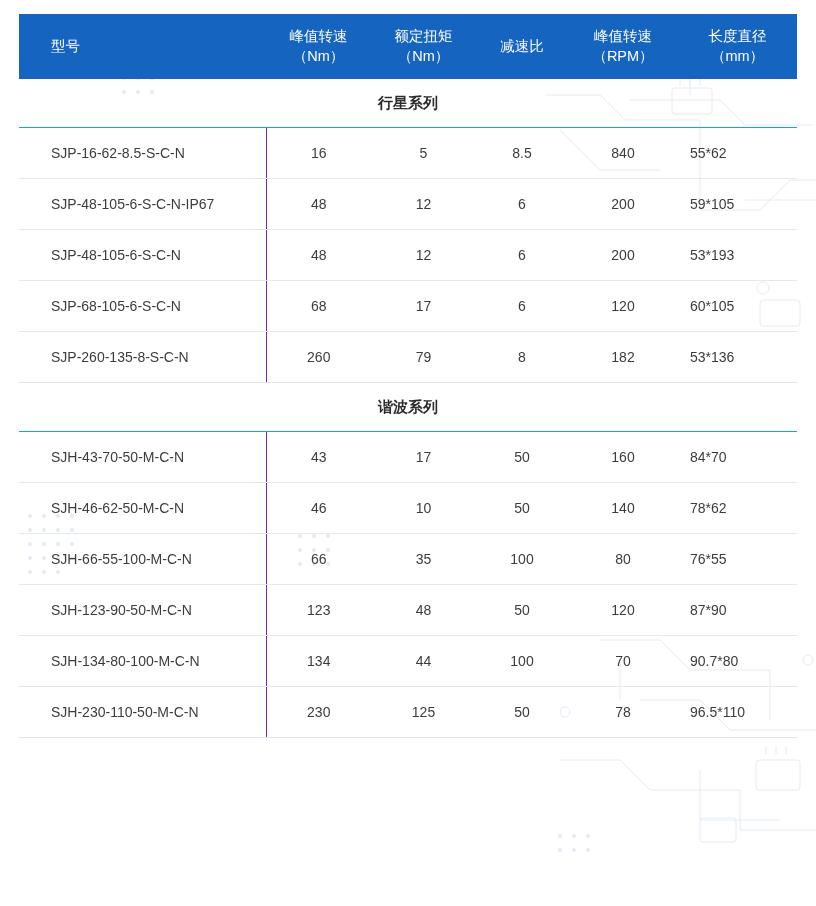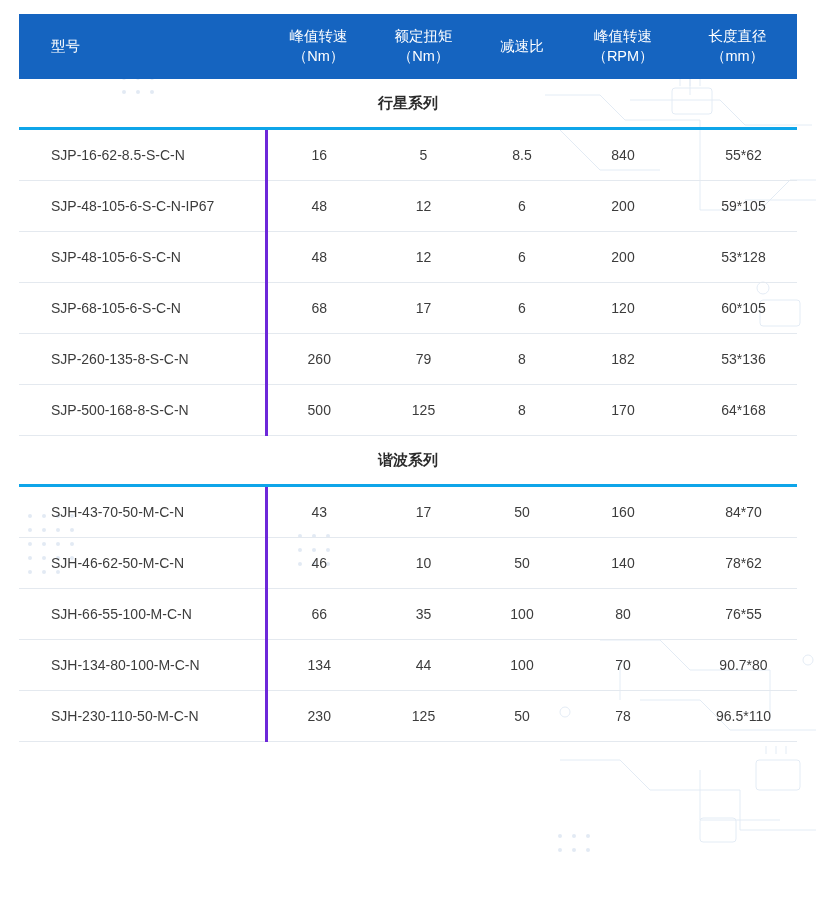--- a/index.html
+++ b/index.html
@@ -57,33 +57,33 @@
     padding: 0;
     height: 50px;
     text-align: center;
     vertical-align: middle;
     border-bottom: 1px solid #e4e9ef;
     background: transparent;
   }
   tbody tr td.cell-model {
     text-align: left;
     padding-left: 32px;
-    border-right: 3px solid #6d28d9;
+    border-right: 1px solid #6d28d9;
   }
   tbody tr td.cell-size {
-    text-align: center;
+    text-align: left;
     padding-left: 12px;
   }
   tr.section-row td {
     text-align: center;
     font-size: 15px;
     font-weight: bold;
     color: #2b2b2b;
     height: 48px;
-    border-bottom: 3px solid #0ea5e9;
+    border-bottom: 1px solid #0ea5e9;
   }
   col.c0 { width: 247px; }
   col.c1 { width: 105px; }
   col.c2 { width: 105px; }
   col.c3 { width: 92px; }
   col.c4 { width: 110px; }
   col.c5 { width: 119px; }
 </style>
 </head>
 <body>
@@ -219,46 +219,38 @@
           <td>6</td>
           <td>200</td>
           <td class="cell-size">59*105</td>
         </tr>
         <tr>
           <td class="cell-model">SJP-48-105-6-S-C-N</td>
           <td>48</td>
           <td>12</td>
           <td>6</td>
           <td>200</td>
-          <td class="cell-size">53*128</td>
+          <td class="cell-size">53*193</td>
         </tr>
         <tr>
           <td class="cell-model">SJP-68-105-6-S-C-N</td>
           <td>68</td>
           <td>17</td>
           <td>6</td>
           <td>120</td>
           <td class="cell-size">60*105</td>
         </tr>
         <tr>
           <td class="cell-model">SJP-260-135-8-S-C-N</td>
           <td>260</td>
           <td>79</td>
           <td>8</td>
           <td>182</td>
           <td class="cell-size">53*136</td>
         </tr>
-        <tr>
-          <td class="cell-model">SJP-500-168-8-S-C-N</td>
-          <td>500</td>
-          <td>125</td>
-          <td>8</td>
-          <td>170</td>
-          <td class="cell-size">64*168</td>
-        </tr>
         <tr class="section-row">
           <td colspan="6">谐波系列</td>
         </tr>
         <tr>
           <td class="cell-model">SJH-43-70-50-M-C-N</td>
           <td>43</td>
           <td>17</td>
           <td>50</td>
           <td>160</td>
           <td class="cell-size">84*70</td>
@@ -273,20 +265,28 @@
         </tr>
         <tr>
           <td class="cell-model">SJH-66-55-100-M-C-N</td>
           <td>66</td>
           <td>35</td>
           <td>100</td>
           <td>80</td>
           <td class="cell-size">76*55</td>
         </tr>
         <tr>
+          <td class="cell-model">SJH-123-90-50-M-C-N</td>
+          <td>123</td>
+          <td>48</td>
+          <td>50</td>
+          <td>120</td>
+          <td class="cell-size">87*90</td>
+        </tr>
+        <tr>
           <td class="cell-model">SJH-134-80-100-M-C-N</td>
           <td>134</td>
           <td>44</td>
           <td>100</td>
           <td>70</td>
           <td class="cell-size">90.7*80</td>
         </tr>
         <tr>
           <td class="cell-model">SJH-230-110-50-M-C-N</td>
           <td>230</td>

